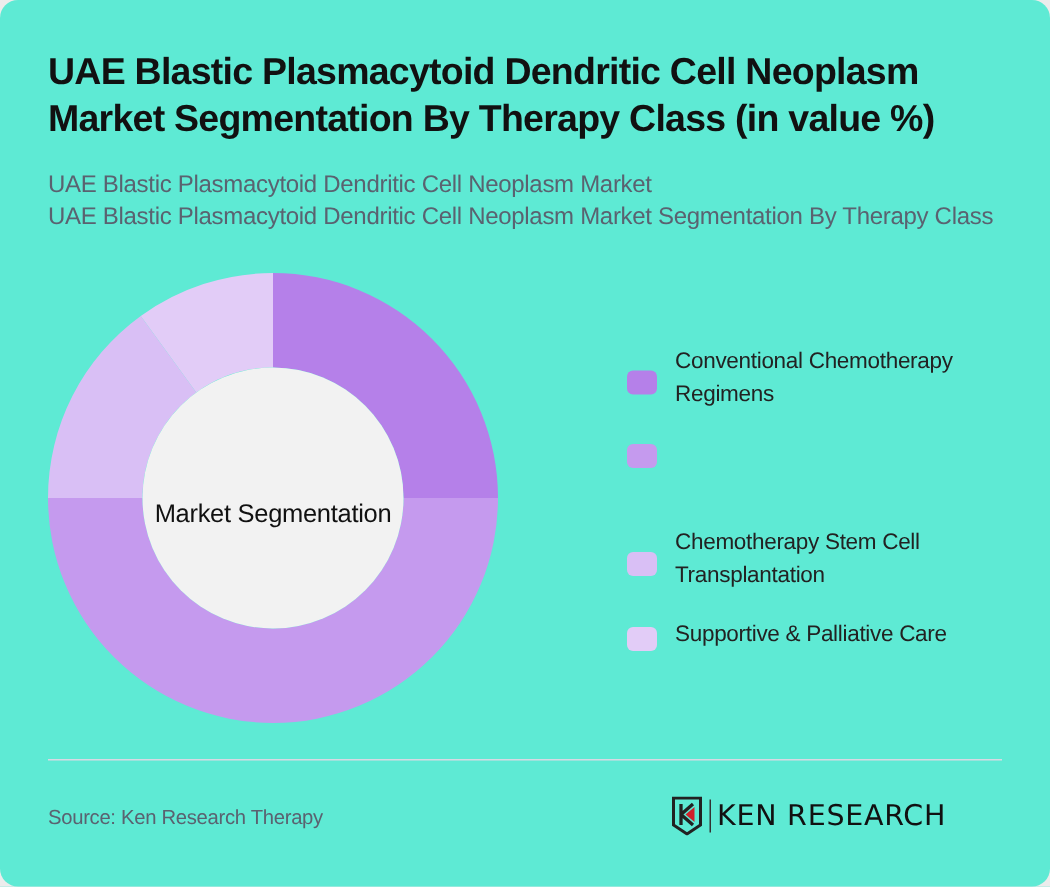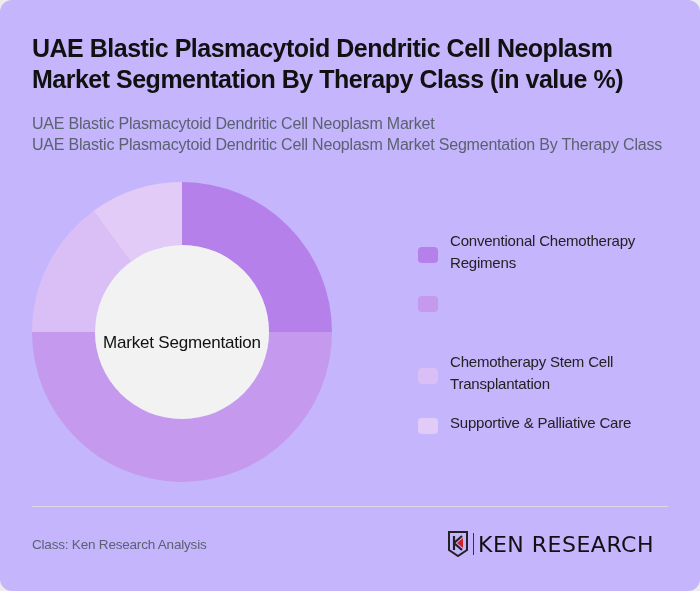--- a/index.html
+++ b/index.html
@@ -1,20 +1,20 @@
 <!DOCTYPE html>
 <html><head>
 <meta charset="utf-8">
 <style>
   * { box-sizing: border-box; margin: 0; padding: 0; }
   html, body { width: 700px; height: 591px; background: #ececec; }
   body { font-family: "Liberation Sans", "DejaVu Sans", sans-serif; color: #111; }
   .card {
     position: absolute; left: 0; top: 0; width: 700px; height: 591px;
-    background: #c4b5fd; border-radius: 12px; overflow: hidden;
+    background: #5eead4; border-radius: 12px; overflow: hidden;
   }
   .title {
     position: absolute; left: 32px; top: 33px; width: 640px;
     font-size: 25px; font-weight: bold; line-height: 31px; color: #111;
     letter-spacing: -0.5px;
   }
   .subtitle {
     position: absolute; left: 32px; top: 113px; width: 650px;
     font-size: 16px; line-height: 21px; color: #5a6270; letter-spacing: -0.2px;
   }
@@ -25,21 +25,21 @@
     display: flex; align-items: center; justify-content: center;
     font-size: 17px; color: #111; letter-spacing: -0.2px;
   }
   .legend { position: absolute; left: 418px; top: 230px; width: 270px; }
   .legend-item { position: absolute; left: 0; display: flex; align-items: center; }
   .swatch { width: 20px; height: 16px; border-radius: 4px; margin-top: 6px; flex: 0 0 20px; }
   .legend-label { margin-left: 12px; font-size: 15px; line-height: 22px; color: #222; width: 220px; letter-spacing: -0.2px; }
   .divider { position: absolute; left: 32px; top: 506px; width: 636px; height: 1px; background: #d9d9e3; }
   .source { position: absolute; left: 32px; top: 537px; font-size: 13.5px; color: #5a6270; letter-spacing: -0.2px; }
   .logo { position: absolute; left: 447px; top: 531px; height: 26px; display: flex; align-items: center; }
-  .logo-text { font-size: 22px; color: #111; letter-spacing: 0.5px; margin-left: 4px; font-family: "DejaVu Sans", sans-serif; }
+  .logo-text { font-size: 19px; color: #111; letter-spacing: 0.5px; margin-left: 4px; font-family: "DejaVu Sans", sans-serif; }
   .logo-sep { width: 1px; height: 22px; background: #333; margin-left: 4px; }
 </style>
 </head>
 <body>
 
 <div class="card">
   <div class="title">UAE Blastic Plasmacytoid Dendritic Cell Neoplasm Market Segmentation By Therapy Class (in value %)</div>
   <div class="subtitle">
     <div>UAE Blastic Plasmacytoid Dendritic Cell Neoplasm Market</div>
     <div>UAE Blastic Plasmacytoid Dendritic Cell Neoplasm Market Segmentation By Therapy Class</div>
@@ -68,21 +68,21 @@
       <span class="swatch" style="background: rgb(217, 191, 245);"></span>
       <span class="legend-label">Chemotherapy Stem Cell Transplantation</span>
     </div>
     <div class="legend-item" style="top:182px;">
       <span class="swatch" style="background: rgb(226, 204, 247);"></span>
       <span class="legend-label">Supportive &amp; Palliative Care</span>
     </div>
   </div>
 
   <div class="divider"></div>
-  <div class="source">Class: Ken Research Analysis</div>
+  <div class="source">Source: Ken Research Therapy</div>
 
   <div class="logo">
     <svg width="22" height="26" viewBox="0 0 22 26">
       <path d="M2 1 H20 V19 L11 25 L2 19 Z" fill="none" stroke="#222" stroke-width="2"></path>
       <path d="M7 5 V19 M7 12 L15 5 M7 12 L15 19" stroke="#222" stroke-width="2.2" fill="none"></path>
       <path d="M10 12 L16 7 V17 Z" fill="#d0202a"></path>
     </svg>
     <span class="logo-sep"></span>
     <span class="logo-text">KEN RESEARCH</span>
   </div>

